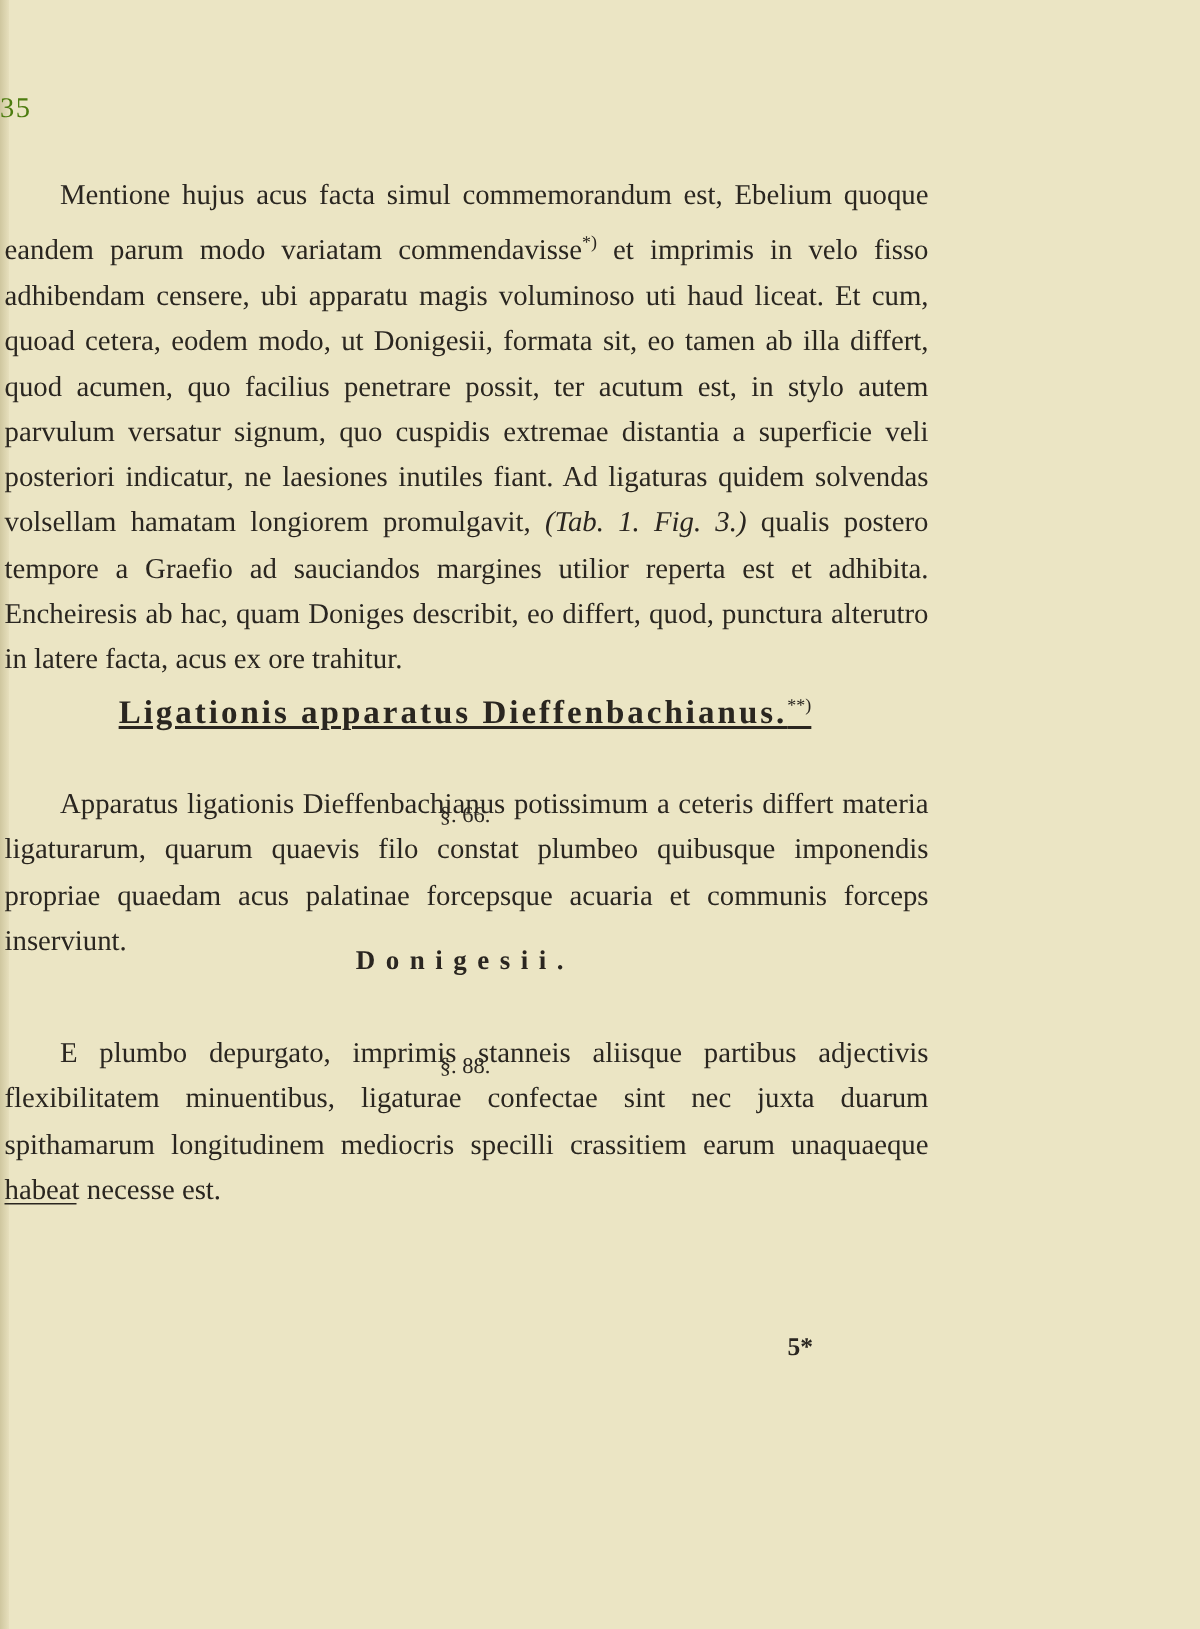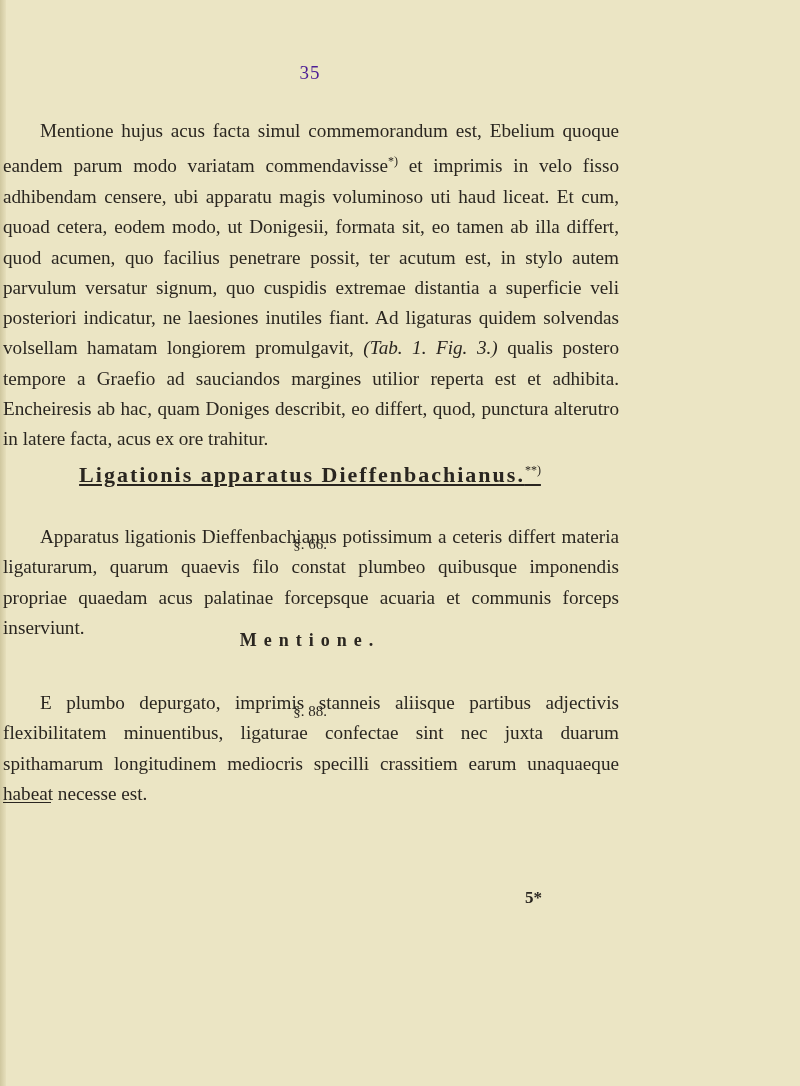--- a/index.html
+++ b/index.html
@@ -19,24 +19,24 @@
       position: absolute;
       left: 0; top: 0;
       width: 6px; height: 1086px;
       background: linear-gradient(to right, #cfc79f, #e6dfbc);
     }
     .page-number {
       position: absolute;
       top: 62px;
       left: 0;
       width: 620px;
-      text-align: center;
+      text-align: left;
       font-size: 19px;
       letter-spacing: 1px;
-      color: #4c1d95;
+      color: #4d7c0f;
     }
     .text-block {
       position: absolute;
       left: 3px;
       width: 616px;
       font-size: 19.2px;
       line-height: 30.3px;
       text-align: justify;
       font-stretch: condensed;
     }
@@ -129,21 +129,21 @@
 </div>
 
 <div class="heading"><span>Ligationis apparatus Dieffenbachianus.</span><sup>**)</sup></div>
 
 <div class="section-mark sec66">§. 66.</div>
 
 <div class="text-block para2">
   <p class="indent">Apparatus ligationis Dieffenbachianus potissimum a ceteris differt materia ligaturarum, quarum quaevis filo constat plumbeo quibusque imponendis propriae quaedam acus palatinae forcepsque acuaria et communis forceps inserviunt.</p>
 </div>
 
-<div class="subheading">Mentione.</div>
+<div class="subheading">Donigesii.</div>
 
 <div class="section-mark sec67">§. 88.</div>
 
 <div class="text-block para3">
   <p class="indent">E plumbo depurgato, imprimis stanneis aliisque partibus adjectivis flexibilitatem minuentibus, ligaturae confectae sint nec juxta duarum spithamarum longitudinem mediocris specilli crassitiem earum unaquaeque habeat necesse est.</p>
 </div>
 
 <div class="fn-rule"></div>
 
 <div class="footnotes">

